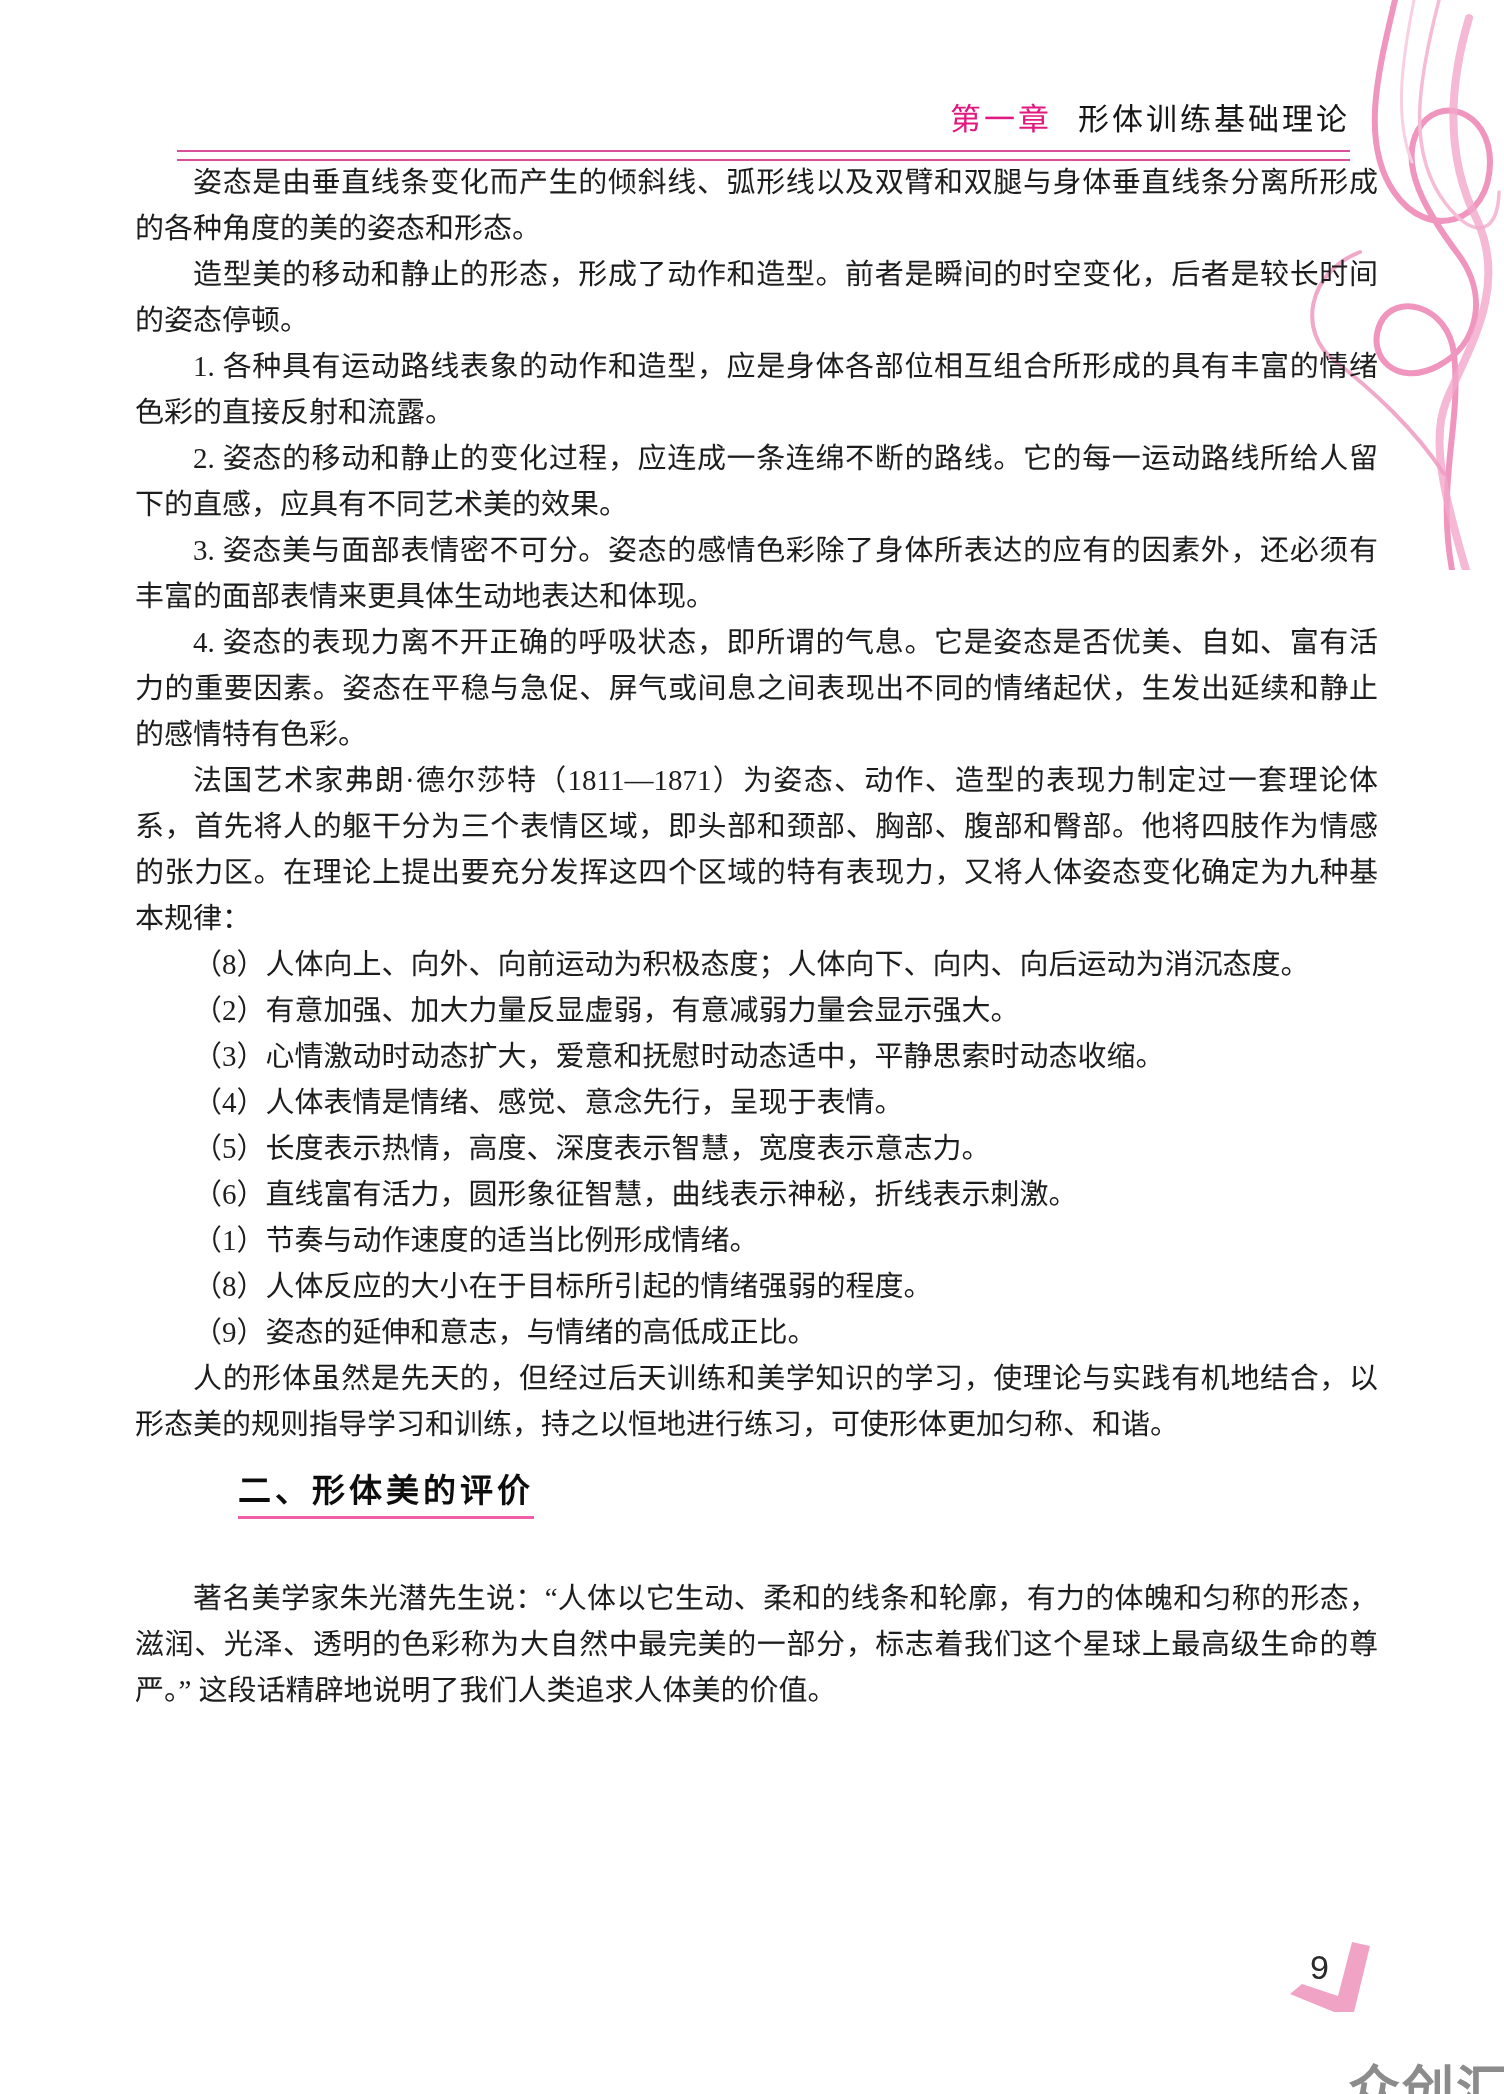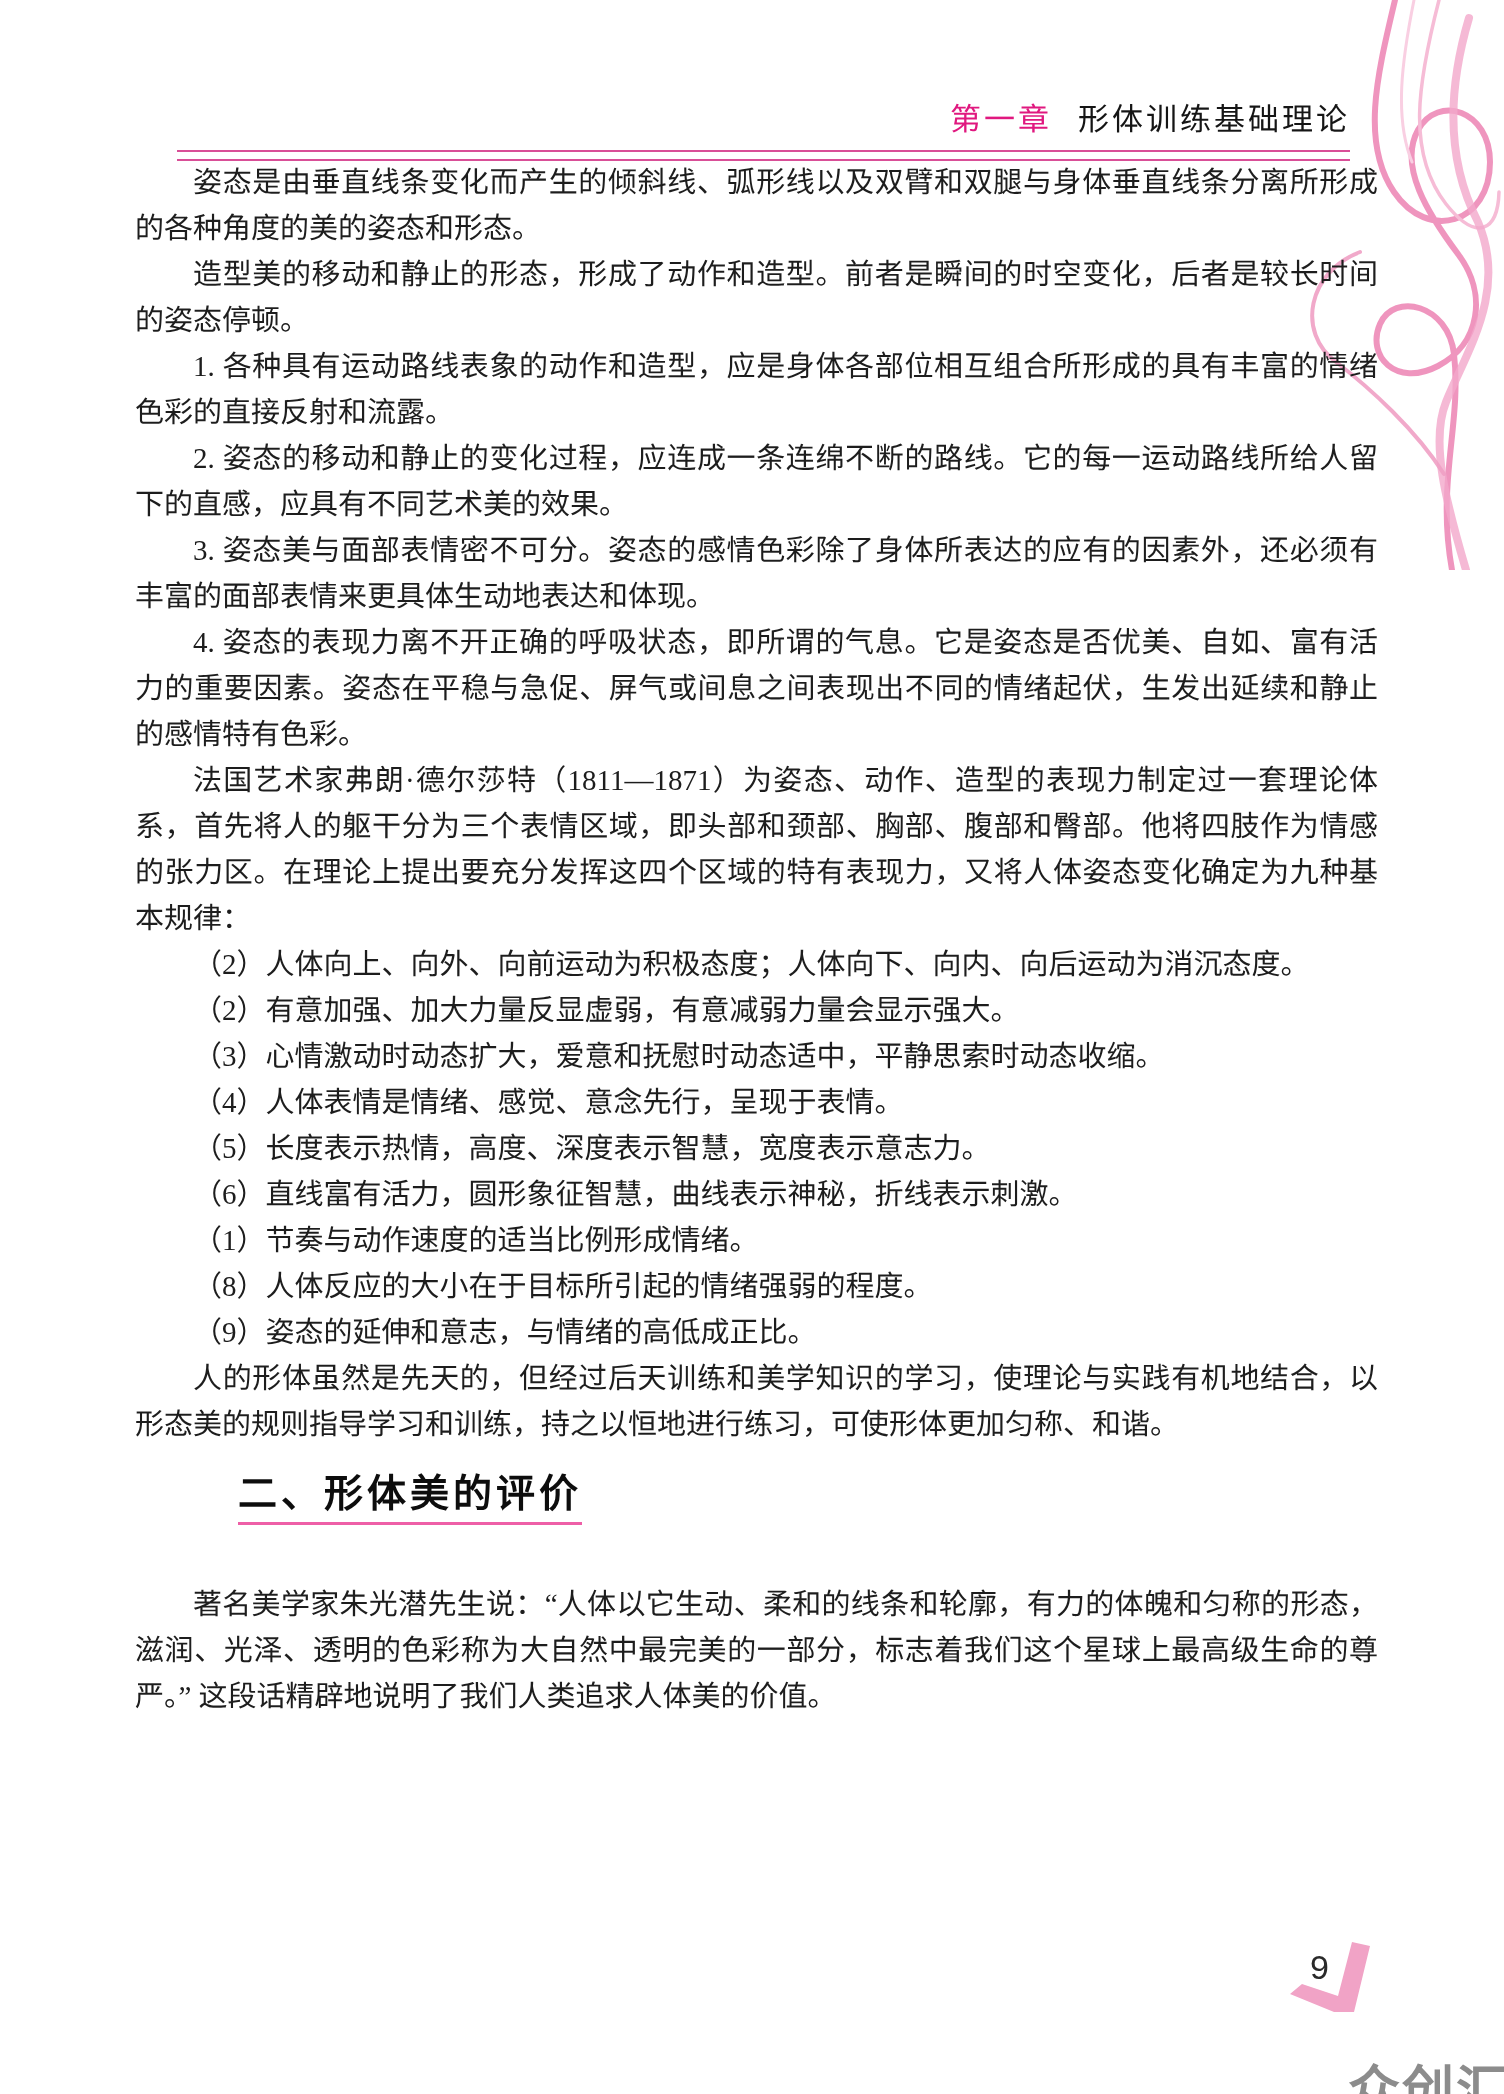--- a/index.html
+++ b/index.html
@@ -40,21 +40,21 @@
     text-indent:2em;
     text-align:justify;
     text-align-last:left;
     text-justify:inter-character;
     color:#1d1d1d;
   }
   .section-heading{
     margin:27px 0 56px 103px;
     font-family:"Liberation Sans","DejaVu Sans",sans-serif;
     font-weight:900;
-    font-size:39px;
+    font-size:33px;
     letter-spacing:4px;
     color:#0d0d0d;
     line-height:1;
   }
   .section-heading .underlined{
     display:inline-block;
     padding-bottom:9px;
     border-bottom:3px solid #ee5fa7;
   }
   
@@ -95,21 +95,21 @@
 
   <div class="content">
     <div>
         <p class="para">姿态是由垂直线条变化而产生的倾斜线、弧形线以及双臂和双腿与身体垂直线条分离所形成的各种角度的美的姿态和形态。</p>
         <p class="para">造型美的移动和静止的形态，形成了动作和造型。前者是瞬间的时空变化，后者是较长时间的姿态停顿。</p>
         <p class="para">1. 各种具有运动路线表象的动作和造型，应是身体各部位相互组合所形成的具有丰富的情绪色彩的直接反射和流露。</p>
         <p class="para">2. 姿态的移动和静止的变化过程，应连成一条连绵不断的路线。它的每一运动路线所给人留下的直感，应具有不同艺术美的效果。</p>
         <p class="para">3. 姿态美与面部表情密不可分。姿态的感情色彩除了身体所表达的应有的因素外，还必须有丰富的面部表情来更具体生动地表达和体现。</p>
         <p class="para">4. 姿态的表现力离不开正确的呼吸状态，即所谓的气息。它是姿态是否优美、自如、富有活力的重要因素。姿态在平稳与急促、屏气或间息之间表现出不同的情绪起伏，生发出延续和静止的感情特有色彩。</p>
         <p class="para">法国艺术家弗朗·德尔莎特（1811—1871）为姿态、动作、造型的表现力制定过一套理论体系，首先将人的躯干分为三个表情区域，即头部和颈部、胸部、腹部和臀部。他将四肢作为情感的张力区。在理论上提出要充分发挥这四个区域的特有表现力，又将人体姿态变化确定为九种基本规律：</p>
-        <p class="para">（2）人体向上、向外、向前运动为积极态度；人体向下、向内、向后运动为消沉态度。</p>
+        <p class="para">（8）人体向上、向外、向前运动为积极态度；人体向下、向内、向后运动为消沉态度。</p>
         <p class="para">（2）有意加强、加大力量反显虚弱，有意减弱力量会显示强大。</p>
         <p class="para">（3）心情激动时动态扩大，爱意和抚慰时动态适中，平静思索时动态收缩。</p>
         <p class="para">（4）人体表情是情绪、感觉、意念先行，呈现于表情。</p>
         <p class="para">（5）长度表示热情，高度、深度表示智慧，宽度表示意志力。</p>
         <p class="para">（6）直线富有活力，圆形象征智慧，曲线表示神秘，折线表示刺激。</p>
         <p class="para">（1）节奏与动作速度的适当比例形成情绪。</p>
         <p class="para">（8）人体反应的大小在于目标所引起的情绪强弱的程度。</p>
         <p class="para">（9）姿态的延伸和意志，与情绪的高低成正比。</p>
         <p class="para">人的形体虽然是先天的，但经过后天训练和美学知识的学习，使理论与实践有机地结合，以形态美的规则指导学习和训练，持之以恒地进行练习，可使形体更加匀称、和谐。</p>
       </div>

